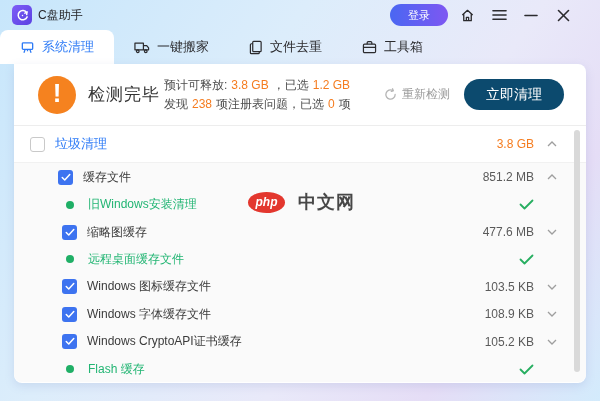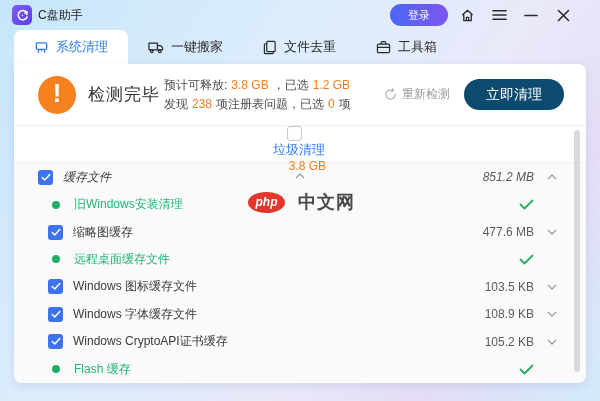--- a/index.html
+++ b/index.html
@@ -15,21 +15,21 @@
     display:flex; align-items:center; justify-content:center; }
   .apptitle { font-size:12px; color:#27272b; margin-left:6px; }
   .tb-spacer { flex:1; }
   .login { border:none; cursor:pointer; width:58px; height:22px; border-radius:11px;
     background:linear-gradient(90deg,#4a67f2,#7e57f2); color:#fff; font-size:11px;
     font-family:inherit; }
   .tb-icon { width:26px; height:24px; display:flex; align-items:center; justify-content:center;
     color:#2b2b2e; margin-left:6px; cursor:pointer; }
 
   
-  .tabbar { height:34px; display:flex; align-items:stretch; padding-left:14px; }
+  .tabbar { height:34px; display:flex; align-items:stretch; }
   .tab { display:flex; align-items:center; gap:7px; padding:0 20px; font-size:13px;
     color:#2b2b2e; cursor:pointer; }
   .tab.active { background:#fff; border-radius:8px 8px 0 0; color:#2e7bf6; }
   .tab .tabicon { display:flex; align-items:center; }
 
   
   .panel { position:absolute; left:14px; top:64px; width:572px; height:319px;
     background:#fff; border-radius:0 8px 8px 8px;
     box-shadow:0 3px 10px rgba(110,130,190,.18); }
 
@@ -43,25 +43,25 @@
   .detail { font-size:12px; color:#4d4d4d; line-height:19px; }
   .ov { color:#f57c1f; margin:0 4px; }
   .status .sp { flex:1; }
   .rescan { display:flex; align-items:center; gap:5px; font-size:12px; color:#9b9b9b; cursor:pointer; }
   .cleanbtn { border:none; cursor:pointer; margin-left:14px; width:100px; height:31px;
     border-radius:16px; background:#0c4a6e; color:#fff; font-size:14px; font-family:inherit; }
 
   
   .list { height:256px; position:relative; }
   .row { display:flex; align-items:center; padding-right:28px; }
-  .row.head { height:36px; padding-left:16px;flex-direction:column; }
+  .row.head { height:36px; padding-left:16px; }
   .children { background:#fafafa; height:220px; border-top:1px solid #f1f1f1;
     border-radius:0 0 8px 8px; }
-  .row.lvl2 { height:28px; padding-left:24px;font-style:italic; }
-  .row.lvl3 { height:27.4px; padding-left:34px; }
+  .row.lvl2 { height:28px; padding-left:44px; }
+  .row.lvl3 { height:27.4px; padding-left:48px; }
   .cbx { width:15px; height:15px; border-radius:3px; flex:0 0 15px;
     display:flex; align-items:center; justify-content:center; cursor:pointer;
     background:#fff; border:1px solid #c9c9c9; }
   .cbx.checked { background:#3d73f0; border:none; }
   .dot { width:8px; height:8px; border-radius:50%; background:#1faf66; flex:0 0 8px; margin:0 4px; }
   .lbl { margin-left:10px; font-size:12px; color:#3b3b3b; }
   .row.head .lbl { font-size:13px; color:#2e7bf6; }
   .lbl.green { color:#22b573; }
   .rsp { flex:1; }
   .val { min-width:64px; text-align:right; font-size:12px; color:#5a5a5a;

